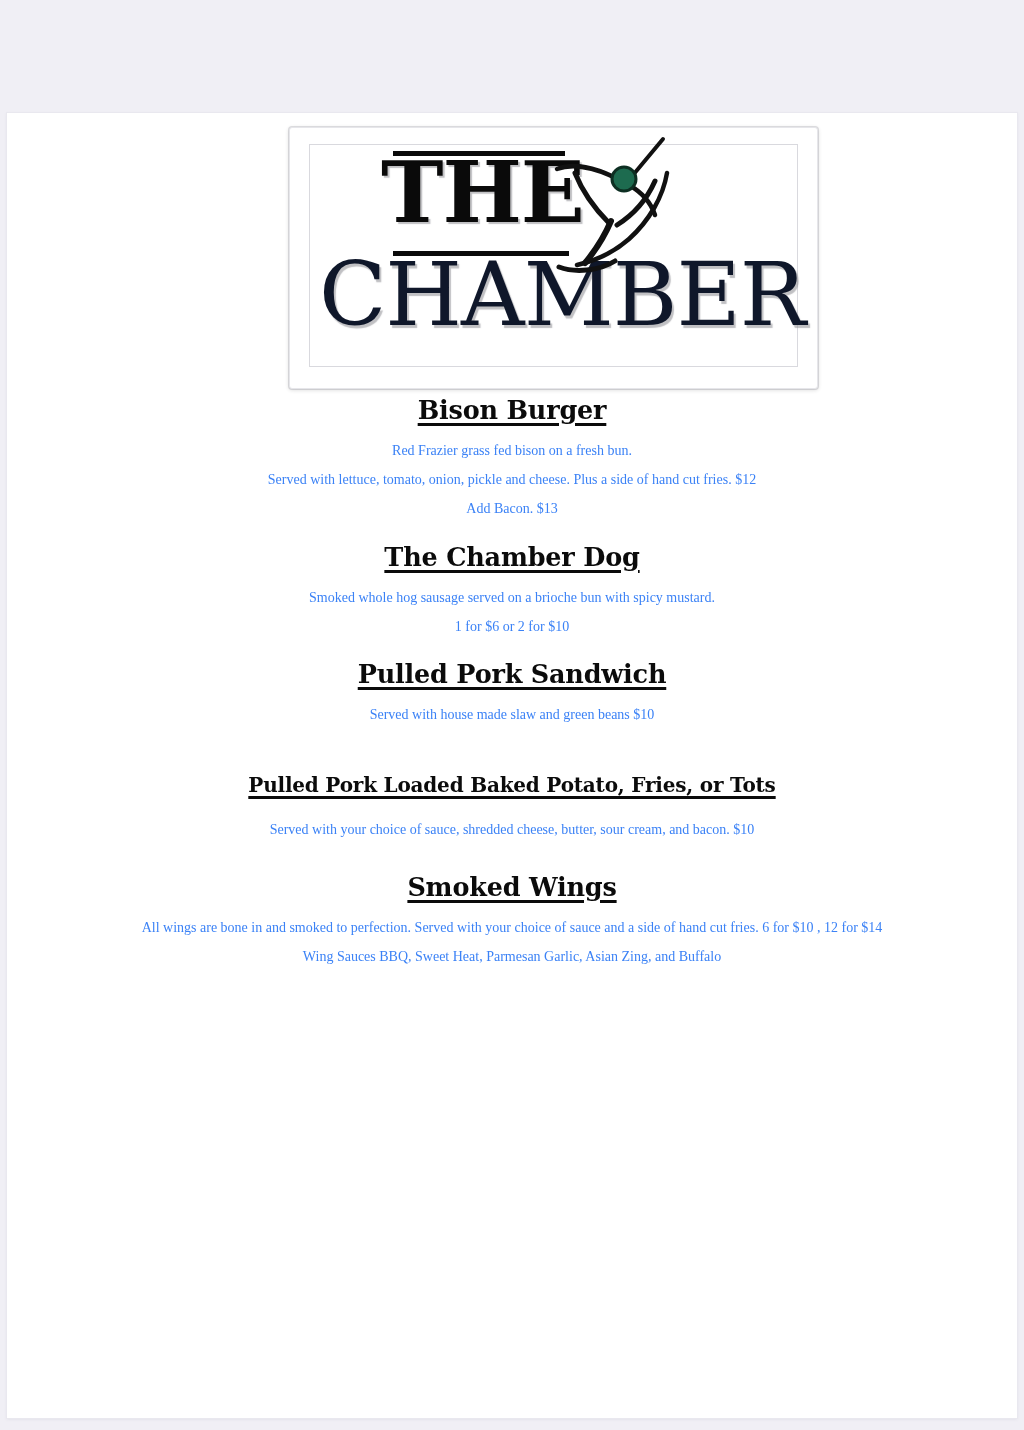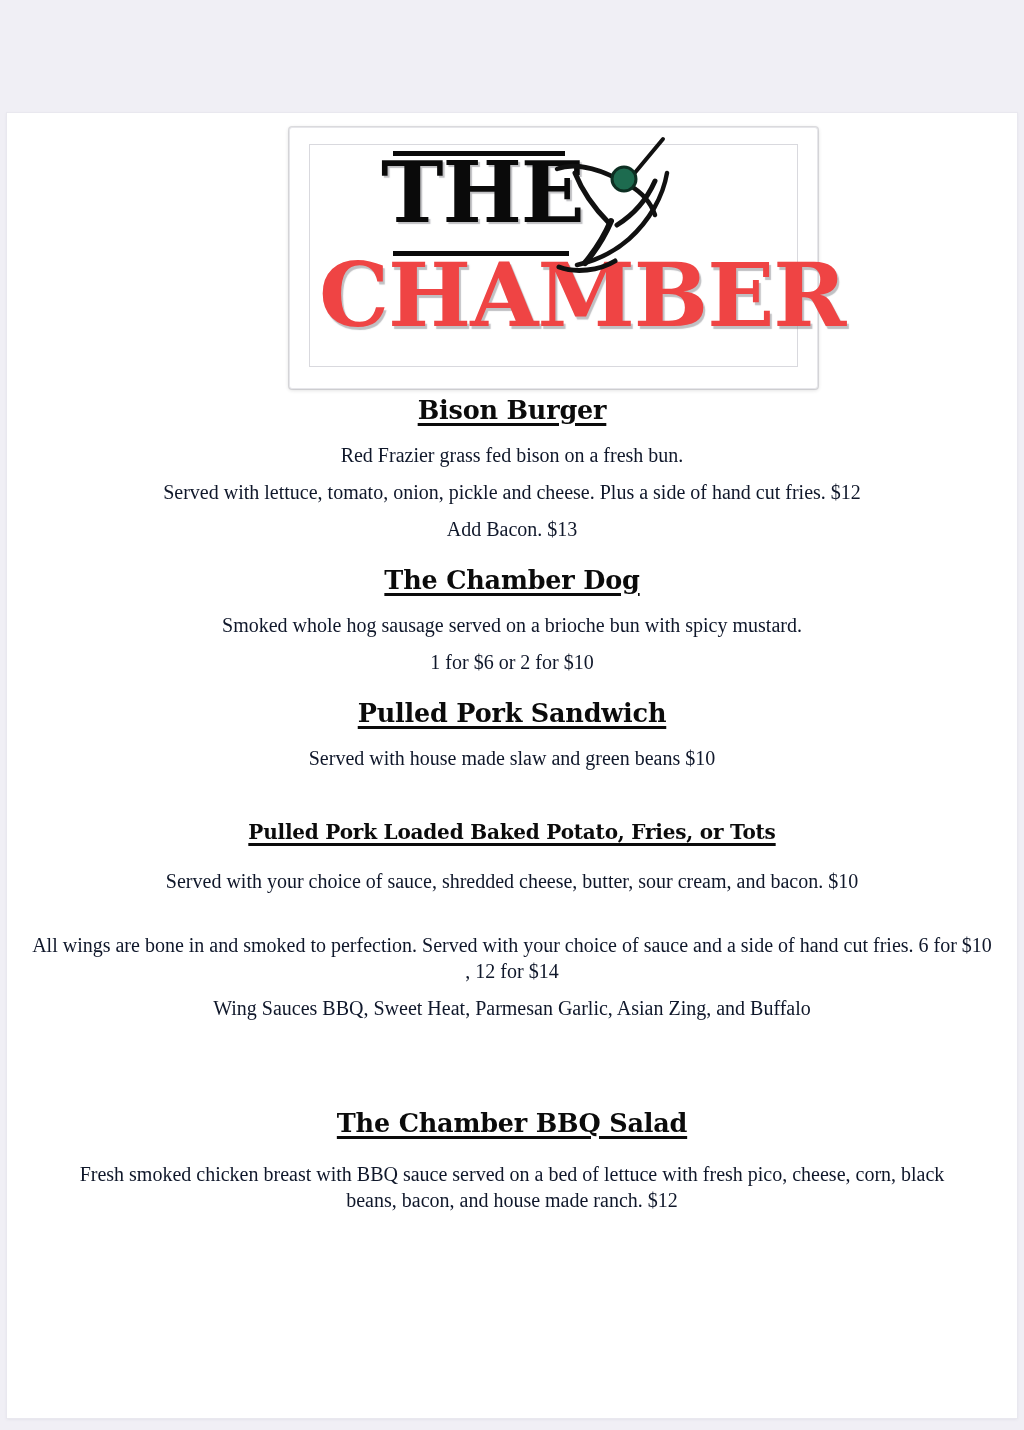--- a/index.html
+++ b/index.html
@@ -81,25 +81,25 @@
     top: 124px;
     width: 176px;
     height: 5px;
     background: #0a0a0a;
   }
   .logo-chamber {
     position: absolute;
     left: 30px;
     top: 124px;
     font-family: "DejaVu Serif", "Liberation Serif", serif;
-    font-weight: bold;
+    font-weight: normal;
     font-size: 88px;
     line-height: 1;
     letter-spacing: -1px;
-    color: #ef4444;
+    color: #0f172a;
     text-shadow: 2px 3px 1px rgba(140,140,145,0.55);
     white-space: nowrap;
   }
   .martini {
     position: absolute;
     left: 262px;
     top: 8px;
     width: 132px;
     height: 140px;
   }
@@ -124,23 +124,23 @@
     text-underline-offset: 4px;
     text-decoration-thickness: 2.6px;
     margin: 6px;
     padding: 0;
   }
   .item-title.big {
     font-size: 20px;
   }
   .desc {
     font-family: "Liberation Serif", "DejaVu Serif", serif;
-    font-size: 20px;
+    font-size: 14px;
     line-height: 1.30;
-    color: #0f172a;
+    color: #3b82f6;
     margin: 0;
     padding: 0 64px;
   }
   .desc.wide { padding: 0 24px; }
   .gap-sm { height: 11px; }
   .gap-md { height: 17px; }
   .gap-lg { height: 27px; }
   .gap-xl { height: 36px; }
   .gap-xxl { height: 44px; }
 </style>
@@ -213,37 +213,33 @@
 
     <div class="item">
       <div class="item-title big">Pulled Pork Loaded Baked Potato, Fries, or Tots</div>
       <div class="gap-md"></div>
       <div class="desc wide">Served with your choice of sauce, shredded cheese, butter, sour cream, and bacon.    $10</div>
     </div>
 
     <div class="gap-lg"></div>
 
     <div class="item">
+      <div class="item-title">Smoked Wings</div>
       <div class="gap-sm"></div>
       <div class="desc wide">All wings are bone in and smoked to perfection. Served with your choice of sauce and a side of hand cut fries. 6 for  $10 , 12 for  $14</div>
       <div class="gap-sm"></div>
       <div class="desc">Wing Sauces BBQ, Sweet Heat, Parmesan Garlic, Asian Zing, and Buffalo</div>
     </div>
 
     <div class="gap-md"></div>
 
     <div class="item">
       <div class="gap-sm"></div>
     </div>
 
     <div class="gap-md"></div>
 
 
     <div class="gap-xl"></div>
 
-    <div class="item">
-      <div class="item-title">The Chamber BBQ Salad</div>
-      <div class="gap-md"></div>
-      <div class="desc">Fresh smoked chicken breast with BBQ sauce served on a bed of lettuce with fresh pico, cheese, corn, black beans, bacon, and house made ranch. $12</div>
-    </div>
 
   </div>
 </div>
 
 </body></html>

